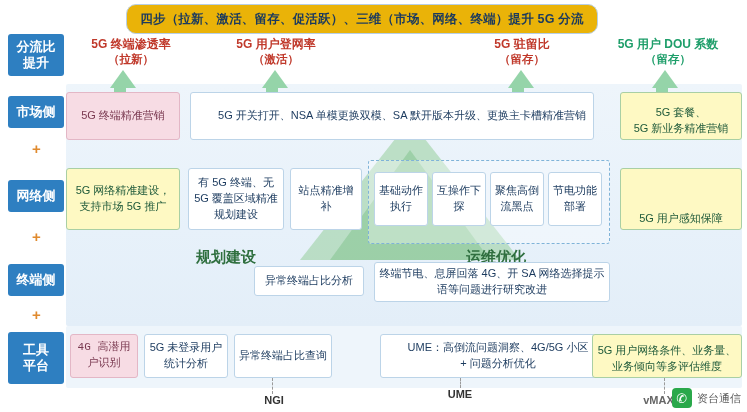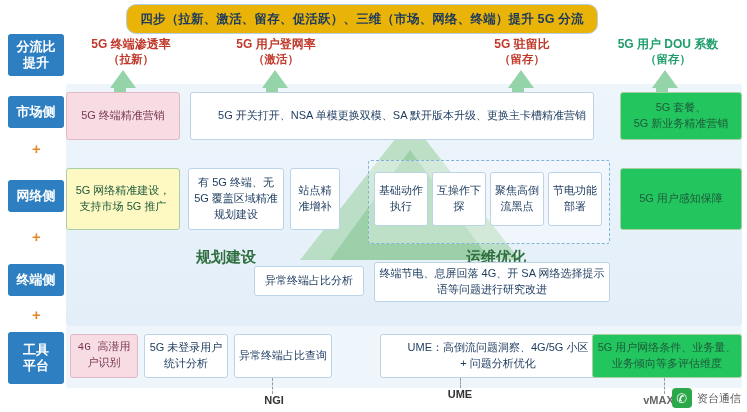--- a/index.html
+++ b/index.html
@@ -86,21 +86,21 @@
 
   
   .box{
     position:absolute;border-radius:3px;
     display:flex;align-items:center;justify-content:center;text-align:center;
     font-size:11px;line-height:1.45;padding:2px 4px;box-sizing:border-box;
   }
   .b-pink{background:#f7dce4;border:1px solid #e3b7c6;color:#7a3950;}
   .b-white{background:#ffffff;border:1px solid #bcd4e8;color:#1b3a5e;}
   .b-green{background:#fef9c3;border:1px solid #a9cfa4;color:#1f5a3a;}
-  .b-mint{background:#22c55e;border:1px solid #a9cfa4;color:#1f5a3a;}
+  .b-mint{background:#fef9c3;border:1px solid #a9cfa4;color:#1f5a3a;align-items:flex-end;}
 
   .bold{font-weight:normal;padding-left:24px;}
 
   
   .dashgrp{
     position:absolute;border:1px dashed #7fb3d8;border-radius:3px;
     background:rgba(255,255,255,.35);
   }
 
   
@@ -184,21 +184,21 @@
   <div class="box b-white bold" style="left:190px;top:92px;width:404px;height:48px;">5G 开关打开、NSA 单模更换双模、SA 默开版本升级、更换主卡槽精准营销</div>
 
   <div class="box b-mint" style="left:620px;top:92px;width:122px;height:48px;">
     <span>5G 套餐、<br>5G 新业务精准营销</span>
   </div>
 
   <div class="box b-green" style="left:66px;top:168px;width:114px;height:62px;">5G 网络精准建设，支持市场 5G 推广</div>
 
   <div class="box b-white" style="left:188px;top:168px;width:96px;height:62px;">有 5G 终端、无 5G 覆盖区域精准规划建设</div>
 
-  <div class="box b-white" style="left:290px;top:168px;width:50px;height:62px;">站点精准增补</div>
+  <div class="box b-white" style="left:290px;top:168px;width:72px;height:62px;">站点精准增补</div>
 
   <div class="dashgrp" style="left:368px;top:160px;width:240px;height:82px;"></div>
 
   <div class="box b-white" style="left:374px;top:172px;width:54px;height:54px;">基础动作执行</div>
   <div class="box b-white" style="left:432px;top:172px;width:54px;height:54px;">互操作下探</div>
   <div class="box b-white" style="left:490px;top:172px;width:54px;height:54px;">聚焦高倒流黑点</div>
   <div class="box b-white" style="left:548px;top:172px;width:54px;height:54px;">节电功能部署</div>
 
   <div class="box b-mint" style="left:620px;top:168px;width:122px;height:62px;">5G 用户感知保障</div>
 

